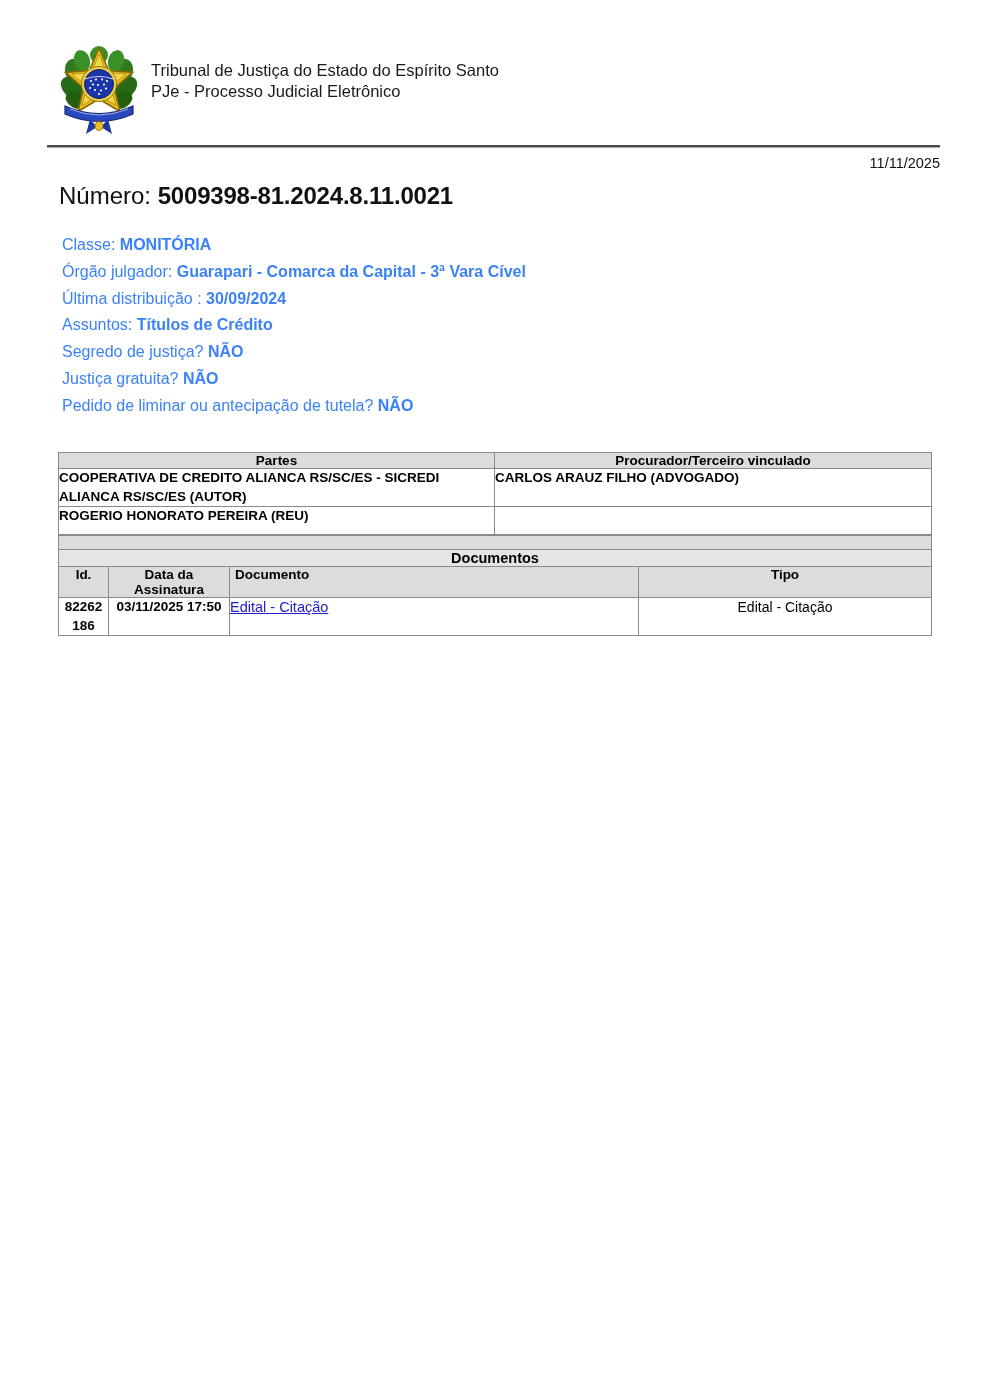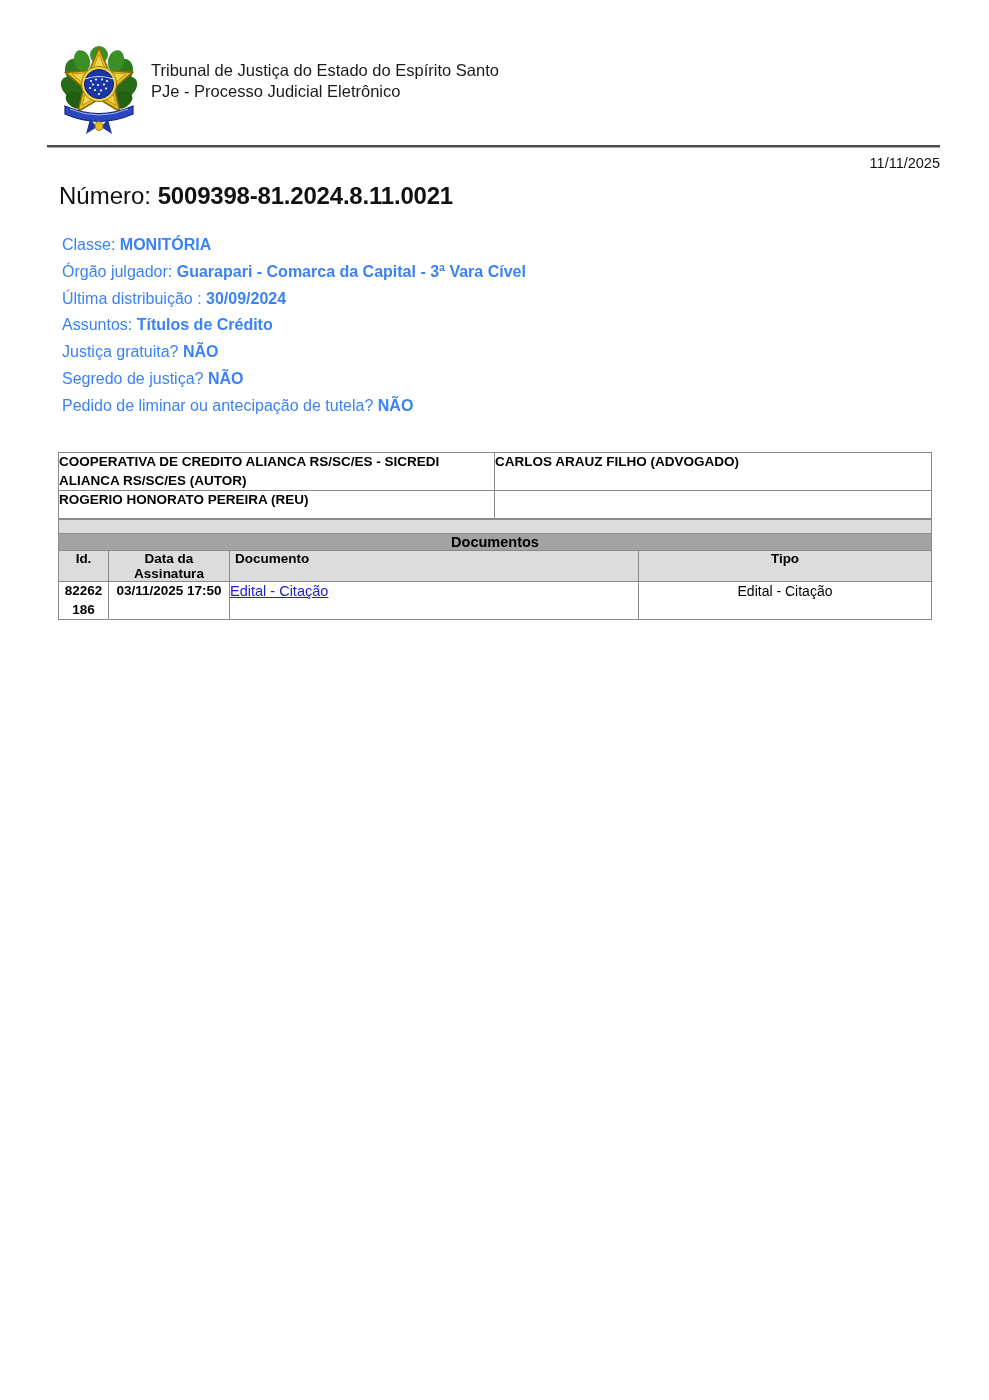--- a/index.html
+++ b/index.html
@@ -164,21 +164,21 @@
     text-decoration: underline;
     font-size: 14.5px;
     font-weight: 400;
   }
   .spacer-row td {
     border: 1px solid #8a8a8a;
     background: #dcdcdc;
     height: 13px;
   }
   .subhdr-title {
-    background: #a3a3a3;
+    background: #e5e5e5;
     text-align: center;
     font-weight: 700;
     font-size: 14.5px;
     padding: 4px 0 5px 0;
   }
   .row-tall { height: 27px; }
 </style>
 </head>
 <body>
 
@@ -255,41 +255,45 @@
     </div>
     <div class="meta-row">
       <span class="lbl">Última distribuição :</span>
       <span class="val">30/09/2024</span>
     </div>
     <div class="meta-row">
       <span class="lbl">Assuntos:</span>
       <span class="val">Títulos de Crédito</span>
     </div>
     <div class="meta-row">
+      <span class="lbl">Segredo de justiça?</span>
+      <span class="val">NÃO</span>
+    </div>
+    <div class="meta-row">
       <span class="lbl">Justiça gratuita?</span>
-      <span class="val">NÃO</span>
-    </div>
-    <div class="meta-row">
-      <span class="lbl">Segredo de justiça?</span>
       <span class="val">NÃO</span>
     </div>
     <div class="meta-row">
       <span class="lbl">Pedido de liminar ou antecipação de tutela?</span>
       <span class="val">NÃO</span>
     </div>
   </div>
 
   <div class="tables">
 
     <table class="pje">
       <colgroup>
         <col style="width:436px">
         <col style="width:437px">
       </colgroup>
       <tbody>
+        <tr>
+          <th class="th-cell">Partes</th>
+          <th class="th-cell">Procurador/Terceiro vinculado</th>
+        </tr>
         <tr>
           <td class="body-cell">COOPERATIVA DE CREDITO ALIANCA RS/SC/ES - SICREDI ALIANCA RS/SC/ES (AUTOR)</td>
           <td class="body-cell">CARLOS ARAUZ FILHO (ADVOGADO)</td>
         </tr>
         <tr>
           <td class="body-cell row-tall">ROGERIO HONORATO PEREIRA (REU)</td>
           <td class="body-cell row-tall"></td>
         </tr>
       </tbody>
     </table>

